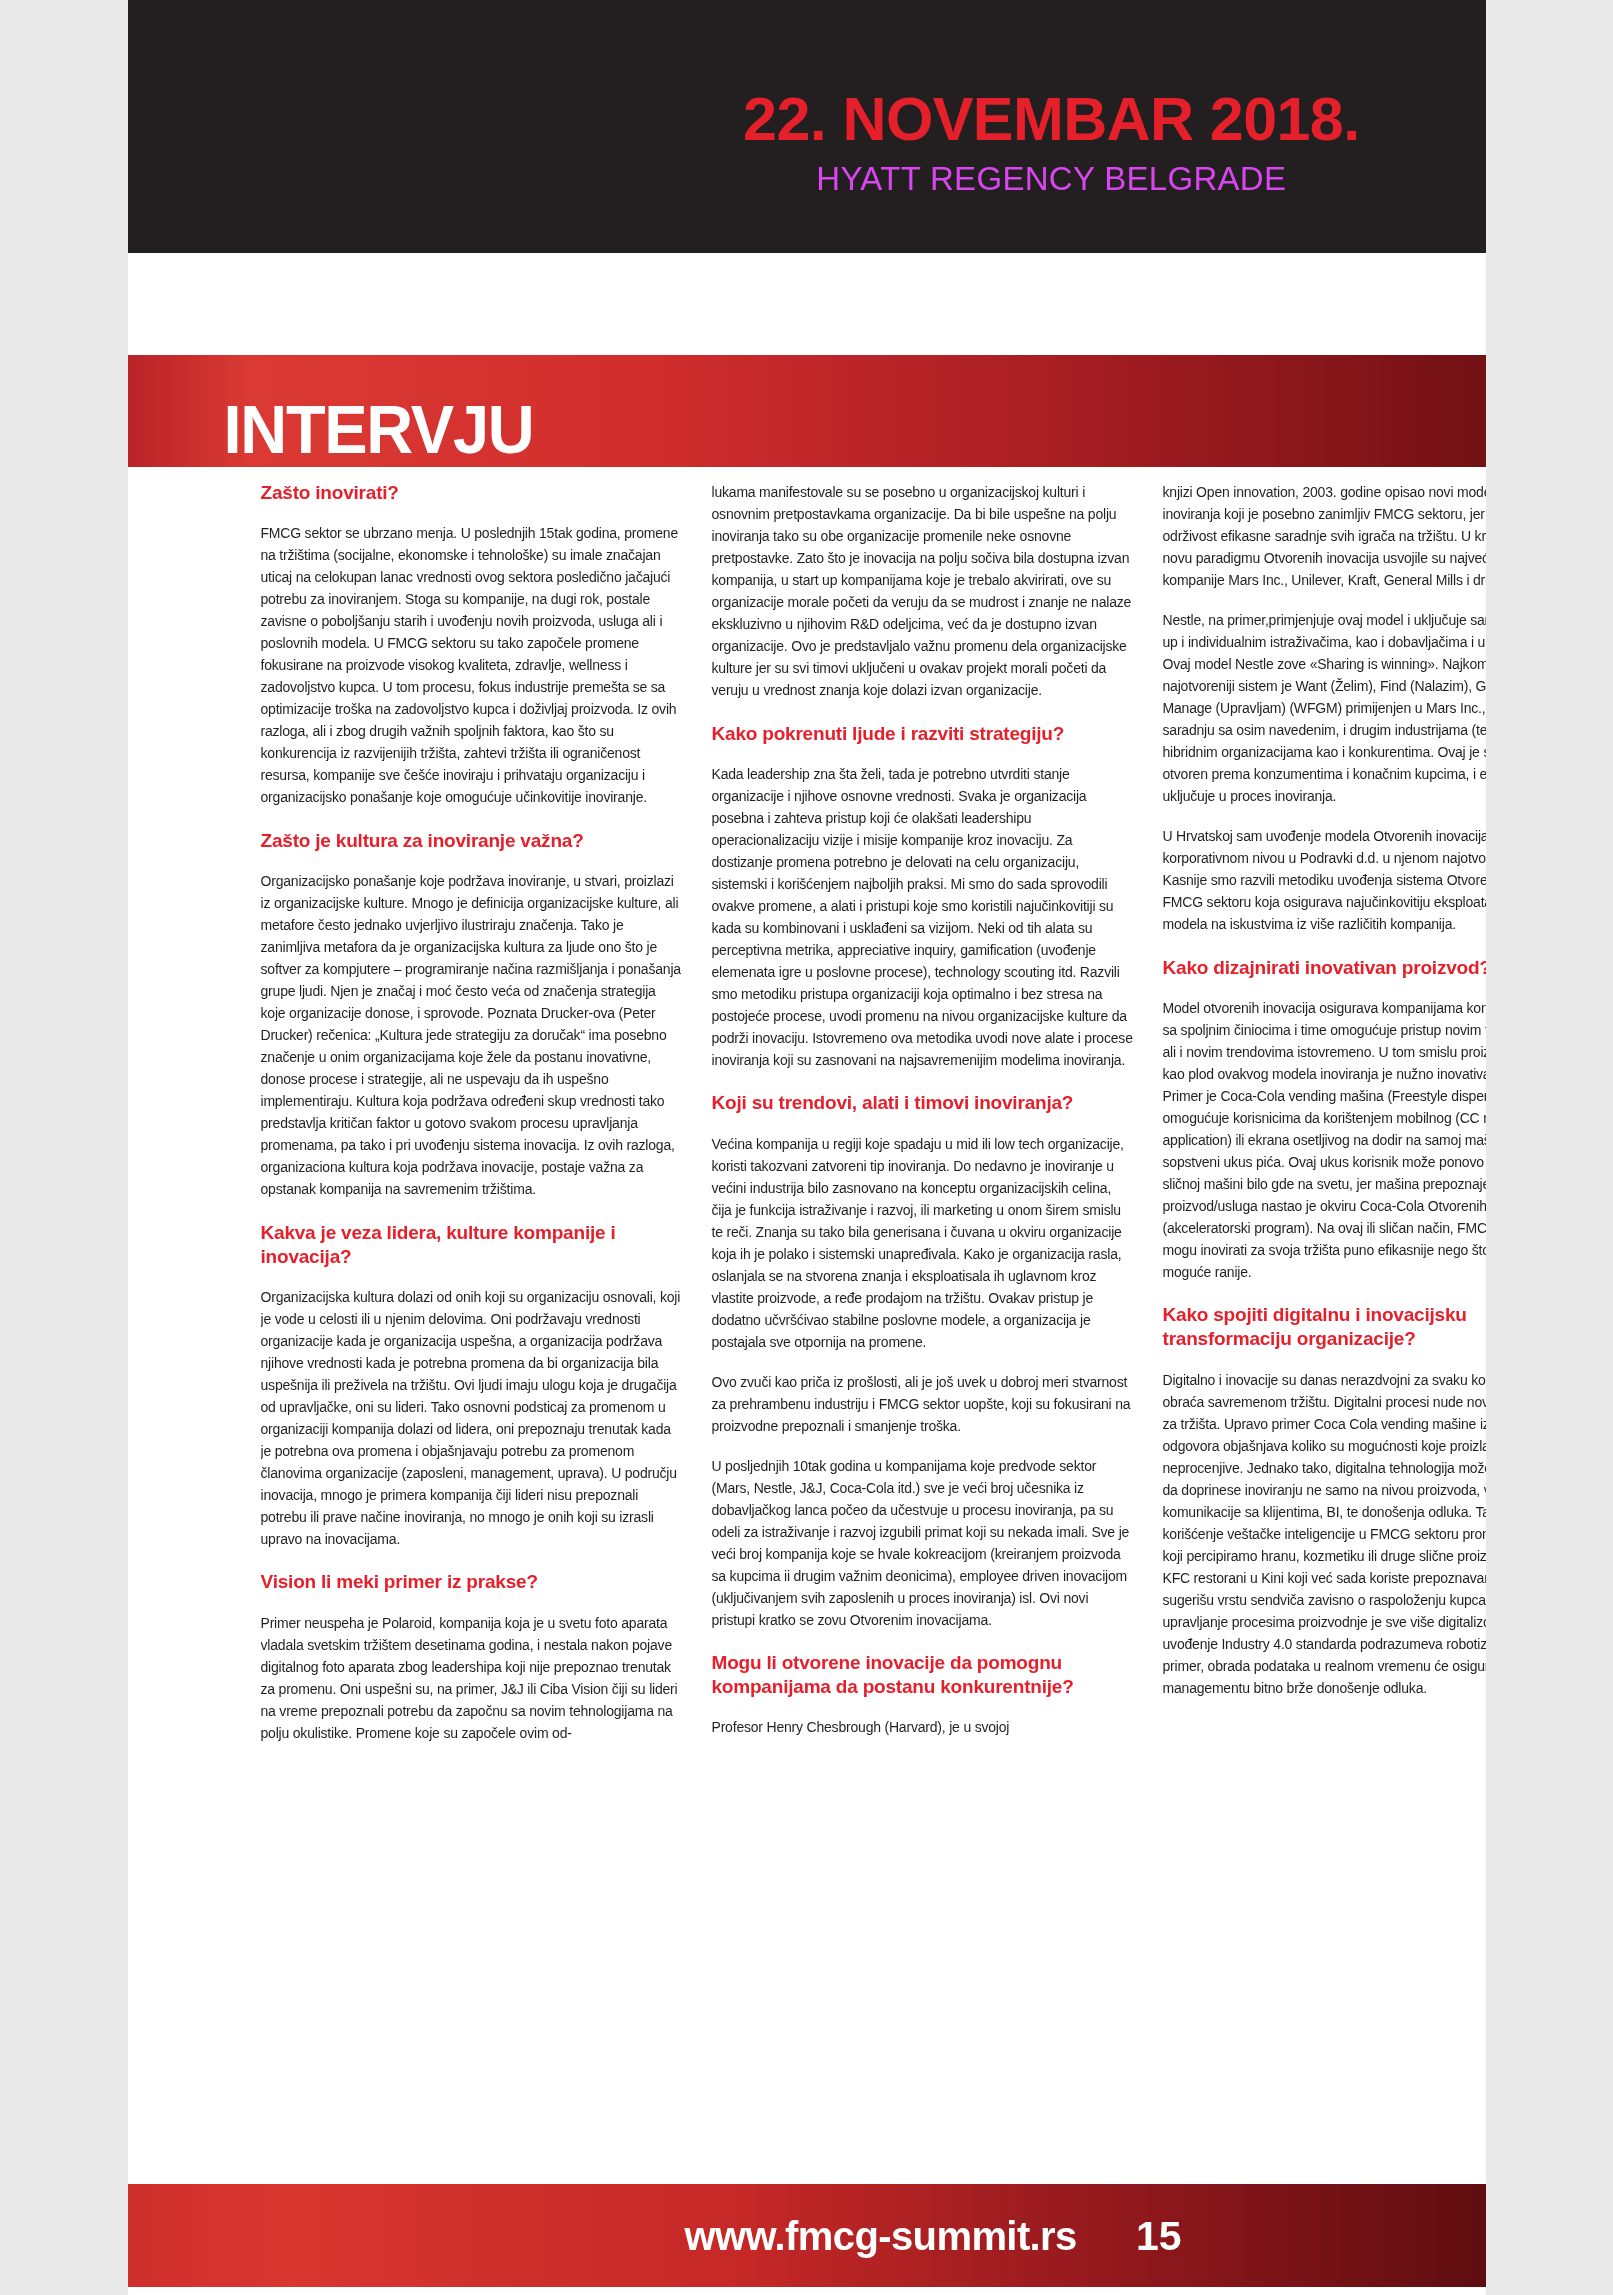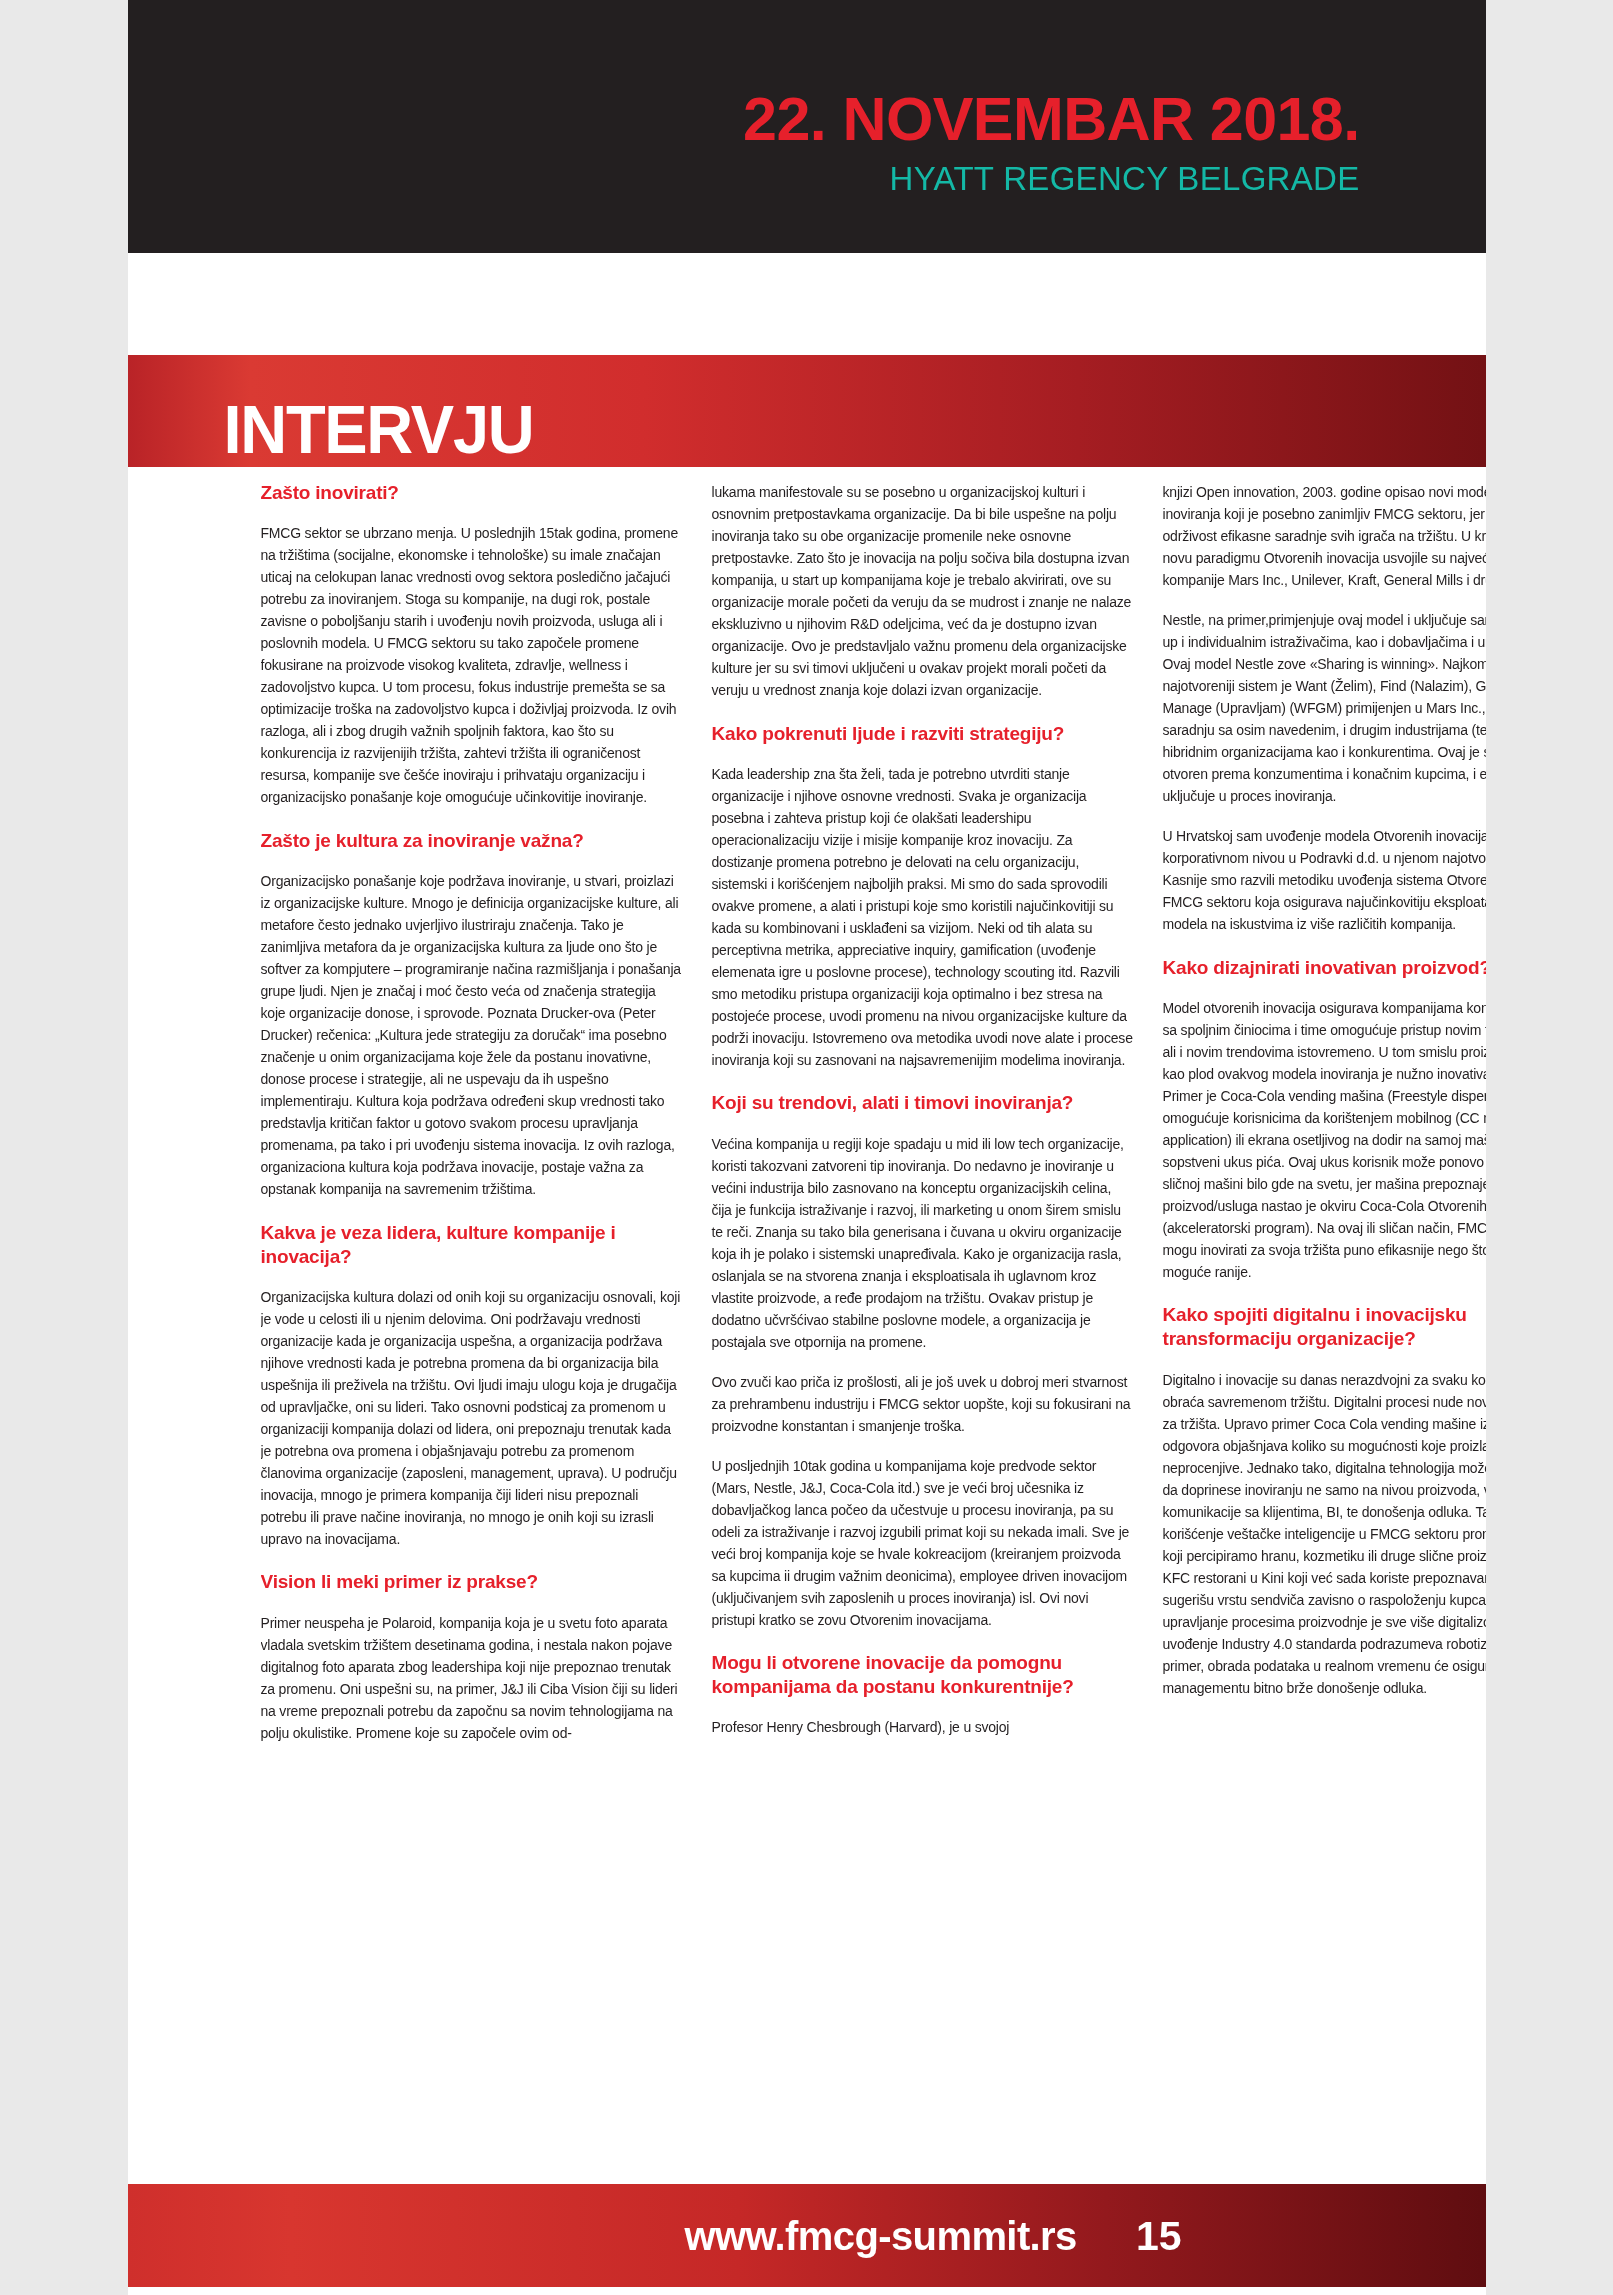--- a/index.html
+++ b/index.html
@@ -13,22 +13,22 @@
   .top-header {
     position:absolute; top:0; left:0; width:100%; height:253px;
     background:var(--ink,#231f20);
   }
   .header-text { position:absolute; right:126px; top:89px; text-align:right; }
   .event-date {
     color:var(--accent,#e6202b); font-size:61px; font-weight:700;
     line-height:1.0; letter-spacing:-0.6px; white-space:nowrap;
   }
   .event-venue {
-    color:#14b8a6; font-size:33px; font-weight:400; margin-top:10.3px;
-    letter-spacing:0.3px; white-space:nowrap;
+    color:#d946ef; font-size:33px; font-weight:400; margin-top:10.3px;
+    letter-spacing:0.3px; white-space:nowrap;text-align:center;
   }
   
   .section-banner {
     position:absolute; top:355px; left:0; width:100%; height:112px;
     background:linear-gradient(90deg,
       var(--banner-left,#b92327) 0%, #da3a33 9%, #d12d2d 38%,
       #a51d22 70%, var(--banner-right,#731114) 100%);
     display:flex; align-items:flex-end;
   }
   .section-title {
@@ -94,21 +94,21 @@
         <p class="block-para">Organizacijska kultura dolazi od onih koji su organizaciju osnovali, koji je vode u celosti ili u njenim delovima. Oni podržavaju vrednosti organizacije kada je organizacija uspešna, a organizacija podržava njihove vrednosti kada je potrebna promena da bi organizacija bila uspešnija ili preživela na tržištu. Ovi ljudi imaju ulogu koja je drugačija od upravljačke, oni su lideri. Tako osnovni podsticaj za promenom u organizaciji kompanija dolazi od lidera, oni prepoznaju trenutak kada je potrebna ova promena i objašnjavaju potrebu za promenom članovima organizacije (zaposleni, management, uprava). U području inovacija, mnogo je primera kompanija čiji lideri nisu prepoznali potrebu ili prave načine inoviranja, no mnogo je onih koji su izrasli upravo na inovacijama.</p>
         <h3 class="block-heading">Vision li meki primer iz prakse?</h3>
         <p class="block-para">Primer neuspeha je Polaroid, kompanija koja je u svetu foto aparata vladala svetskim tržištem desetinama godina, i nestala nakon pojave digitalnog foto aparata zbog leadershipa koji nije prepoznao trenutak za promenu. Oni uspešni su, na primer, J&amp;J ili Ciba Vision čiji su lideri na vreme prepoznali potrebu da započnu sa novim tehnologijama na polju okulistike. Promene koje su započele ovim od-</p>
       </div>
     <div class="col">
         <p class="block-para">lukama manifestovale su se posebno u organizacijskoj kulturi i osnovnim pretpostavkama organizacije. Da bi bile uspešne na polju inoviranja tako su obe organizacije promenile neke osnovne pretpostavke. Zato što je inovacija na polju sočiva bila dostupna izvan kompanija, u start up kompanijama koje je trebalo akvirirati, ove su organizacije morale početi da veruju da se mudrost i znanje ne nalaze ekskluzivno u njihovim R&amp;D odeljcima, već da je dostupno izvan organizacije. Ovo je predstavljalo važnu promenu dela organizacijske kulture jer su svi timovi uključeni u ovakav projekt morali početi da veruju u vrednost znanja koje dolazi izvan organizacije.</p>
         <h3 class="block-heading">Kako pokrenuti ljude i razviti strategiju?</h3>
         <p class="block-para">Kada leadership zna šta želi, tada je potrebno utvrditi stanje organizacije i njihove osnovne vrednosti. Svaka je organizacija posebna i zahteva pristup koji će olakšati leadershipu operacionalizaciju vizije i misije kompanije kroz inovaciju. Za dostizanje promena potrebno je delovati na celu organizaciju, sistemski i korišćenjem najboljih praksi. Mi smo do sada sprovodili ovakve promene, a alati i pristupi koje smo koristili najučinkovitiji su kada su kombinovani i usklađeni sa vizijom. Neki od tih alata su perceptivna metrika, appreciative inquiry, gamification (uvođenje elemenata igre u poslovne procese), technology scouting itd. Razvili smo metodiku pristupa organizaciji koja optimalno i bez stresa na postojeće procese, uvodi promenu na nivou organizacijske kulture da podrži inovaciju. Istovremeno ova metodika uvodi nove alate i procese inoviranja koji su zasnovani na najsavremenijim modelima inoviranja.</p>
         <h3 class="block-heading">Koji su trendovi, alati i timovi inoviranja?</h3>
         <p class="block-para">Većina kompanija u regiji koje spadaju u mid ili low tech organizacije, koristi takozvani zatvoreni tip inoviranja. Do nedavno je inoviranje u većini industrija bilo zasnovano na konceptu organizacijskih celina, čija je funkcija istraživanje i razvoj, ili marketing u onom širem smislu te reči. Znanja su tako bila generisana i čuvana u okviru organizacije koja ih je polako i sistemski unapređivala. Kako je organizacija rasla, oslanjala se na stvorena znanja i eksploatisala ih uglavnom kroz vlastite proizvode, a ređe prodajom na tržištu. Ovakav pristup je dodatno učvršćivao stabilne poslovne modele, a organizacija je postajala sve otpornija na promene.</p>
-        <p class="block-para">Ovo zvuči kao priča iz prošlosti, ali je još uvek u dobroj meri stvarnost za prehrambenu industriju i FMCG sektor uopšte, koji su fokusirani na proizvodne konstantan i smanjenje troška.</p>
+        <p class="block-para">Ovo zvuči kao priča iz prošlosti, ali je još uvek u dobroj meri stvarnost za prehrambenu industriju i FMCG sektor uopšte, koji su fokusirani na proizvodne prepoznali i smanjenje troška.</p>
         <p class="block-para">U posljednjih 10tak godina u kompanijama koje predvode sektor (Mars, Nestle, J&amp;J, Coca-Cola itd.) sve je veći broj učesnika iz dobavljačkog lanca počeo da učestvuje u procesu inoviranja, pa su odeli za istraživanje i razvoj izgubili primat koji su nekada imali. Sve je veći broj kompanija koje se hvale kokreacijom (kreiranjem proizvoda sa kupcima ii drugim važnim deonicima), employee driven inovacijom (uključivanjem svih zaposlenih u proces inoviranja) isl. Ovi novi pristupi kratko se zovu Otvorenim inovacijama.</p>
         <h3 class="block-heading">Mogu li otvorene inovacije da pomognu kompanijama da postanu konkurentnije?</h3>
         <p class="block-para">Profesor Henry Chesbrough (Harvard), je u svojoj</p>
       </div>
     <div class="col">
         <p class="block-para">knjizi Open innovation, 2003. godine opisao novi model industrijskog inoviranja koji je posebno zanimljiv FMCG sektoru, jer omogućava održivost efikasne saradnje svih igrača na tržištu. U kratko vreme novu paradigmu Otvorenih inovacija usvojile su najveće prehrambene kompanije Mars Inc., Unilever, Kraft, General Mills i druge.</p>
         <p class="block-para">Nestle, na primer,primjenjuje ovaj model i uključuje saradnju sa start up i individualnim istraživačima, kao i dobavljačima i univerzitetima. Ovaj model Nestle zove «Sharing is winning». Najkompleksniji, i najotvoreniji sistem je Want (Želim), Find (Nalazim), Get (Uzimam), Manage (Upravljam) (WFGM) primijenjen u Mars Inc., i obuhvataa saradnju sa osim navedenim, i drugim industrijama (tehnologije), hibridnim organizacijama kao i konkurentima. Ovaj je sistem vrlo otvoren prema konzumentima i konačnim kupcima, i efikasno ih uključuje u proces inoviranja.</p>
         <p class="block-para">U Hrvatskoj sam uvođenje modela Otvorenih inovacija vodio na korporativnom nivou u Podravki d.d. u njenom najotvorenijem obliku. Kasnije smo razvili metodiku uvođenja sistema Otvorenih inovacija u FMCG sektoru koja osigurava najučinkovitiju eksploataciju ovog modela na iskustvima iz više različitih kompanija.</p>
         <h3 class="block-heading">Kako dizajnirati inovativan proizvod?</h3>
         <p class="block-para">Model otvorenih inovacija osigurava kompanijama konstantan kontakt sa spoljnim činiocima i time omogućuje pristup novim tehnologijama ali i novim trendovima istovremeno. U tom smislu proizvod koji nastaje kao plod ovakvog modela inoviranja je nužno inovativan na više nivoa. Primer je Coca-Cola vending mašina (Freestyle dispenser) koja omogućuje korisnicima da korištenjem mobilnog (CC mobile application) ili ekrana osetljivog na dodir na samoj mašini kreiraju sopstveni ukus pića. Ovaj ukus korisnik može ponovo da dobije na sličnoj mašini bilo gde na svetu, jer mašina prepoznaje korisnika. Ovaj proizvod/usluga nastao je okviru Coca-Cola Otvorenih inovacija (akceleratorski program). Na ovaj ili sličan način, FMCG proizvođači mogu inovirati za svoja tržišta puno efikasnije nego što je to bilo moguće ranije.</p>

